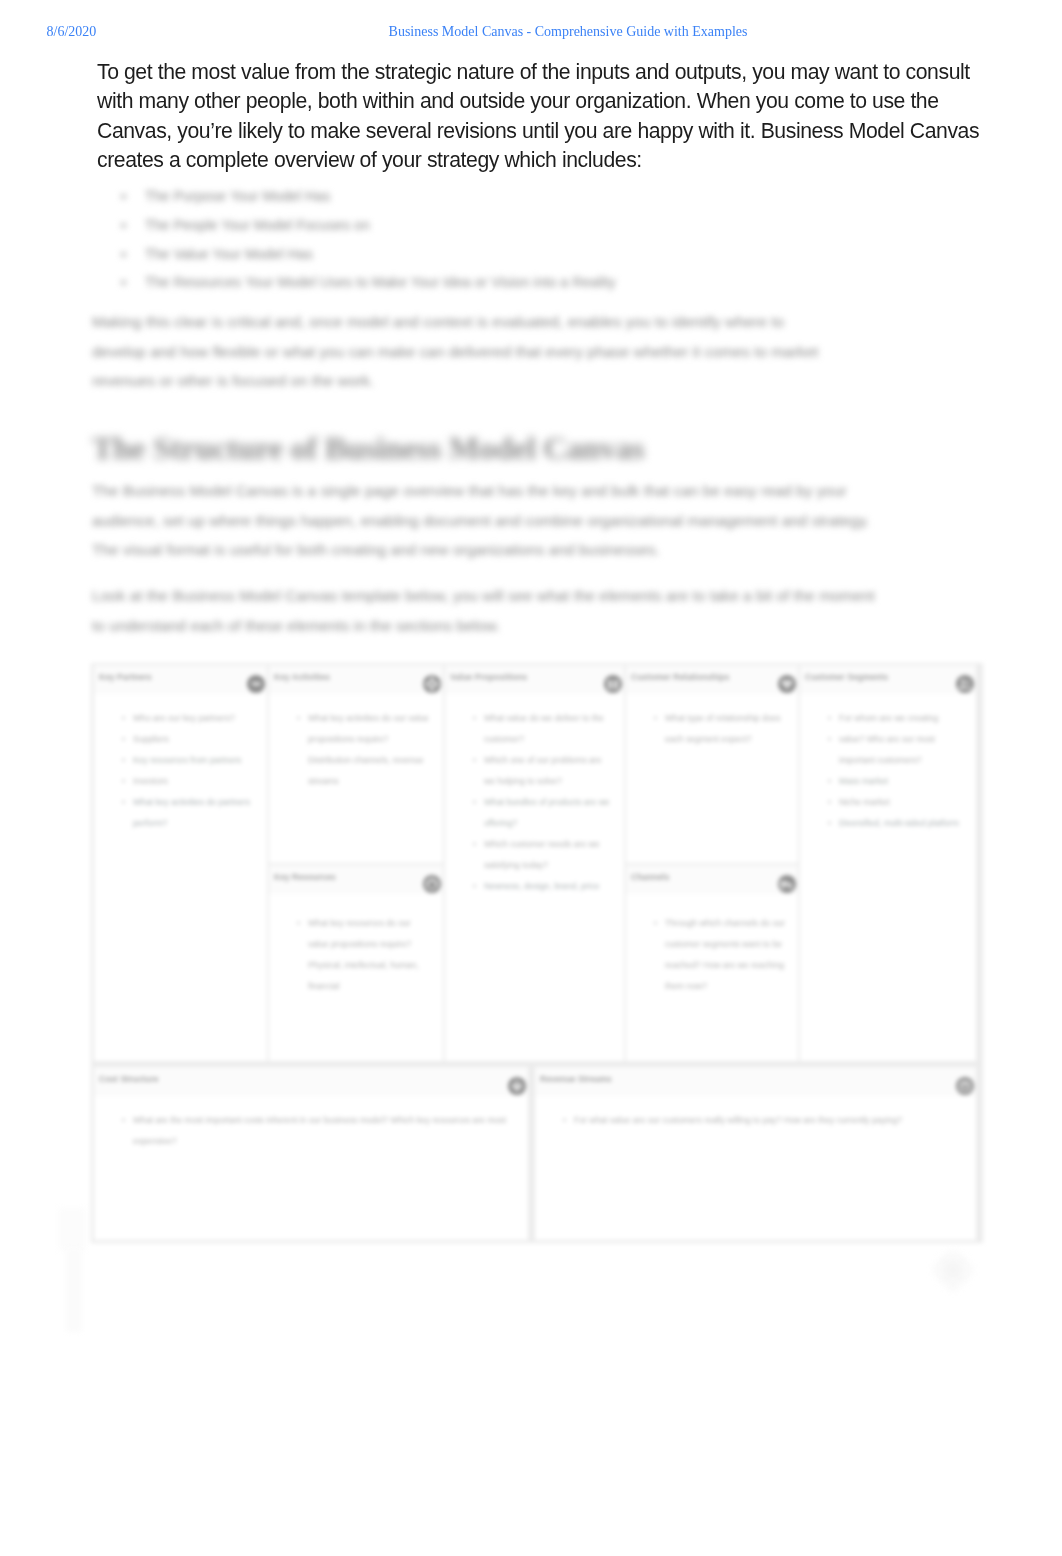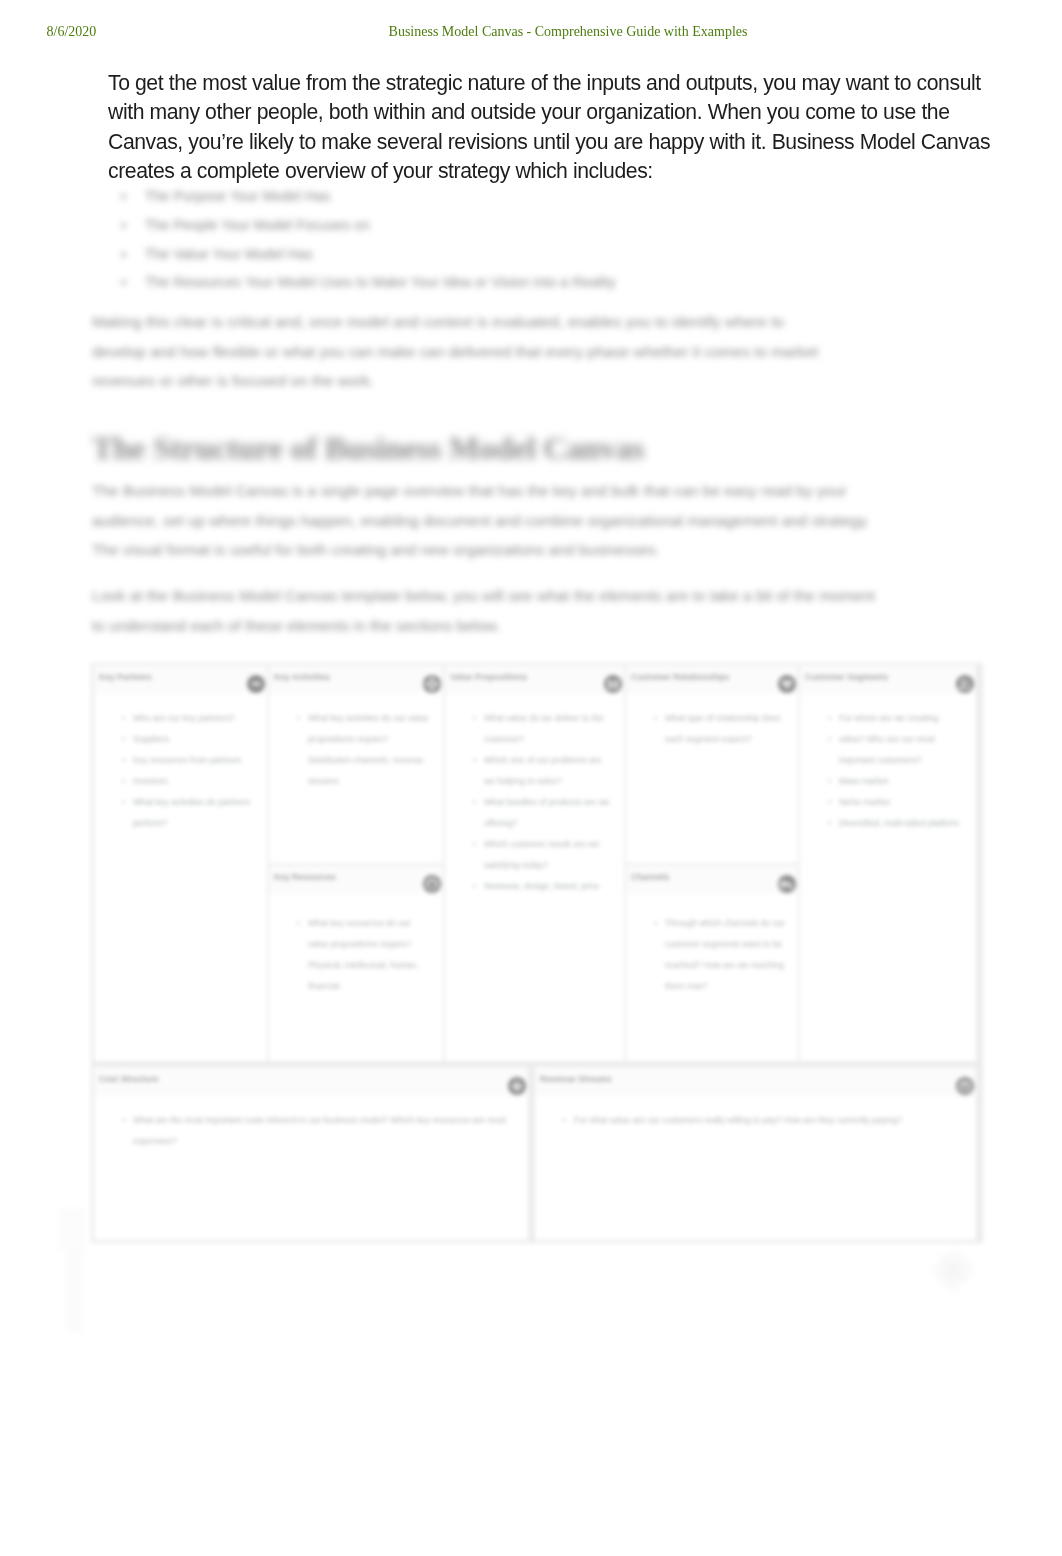--- a/index.html
+++ b/index.html
@@ -8,30 +8,30 @@
     width:1062px; height:1556px;
     background:#ffffff;
     font-family:"Liberation Sans", sans-serif;
     overflow:hidden;
     position:relative;
   }
   .page { position:absolute; left:0; top:0; width:1062px; height:1556px; background:#fff; }
 
   
   .print-header { position:absolute; top:23px; left:0; width:1062px; height:20px;
-     font-family:"Liberation Serif", serif; font-size:14px; color:#4d7c0f; line-height:18px; }
+     font-family:"Liberation Serif", serif; font-size:14px; color:#3b82f6; line-height:18px; }
   .ph-date  { position:absolute; left:46.5px; top:0; }
   .ph-title { position:absolute; left:0; width:1136px; text-align:center; top:0; }
 
   
   p.body {
     position:absolute; left:92px; width:888px;
     font-family:"Liberation Sans", sans-serif;
     font-size:21.2px; line-height:29.6px; color:#1d1d1d;
-    letter-spacing:-0.42px; margin:16px;
+    letter-spacing:-0.42px; margin:5px;
   }
   #intro-para { top:51.5px; }
   .blur-b { filter: blur(3.4px); }
   .blur-h { filter: blur(4.2px); }
 
   ul.bullets { position:absolute; left:92px; top:182px; width:884px; margin:0; padding:0; list-style:none; }
   ul.bullets li { position:relative; font-size:14.2px; line-height:28.8px; color:#8d8d8d; padding-left:53px;
     white-space:nowrap; }
   ul.bullets li::before { content:""; position:absolute; left:29px; top:12px; width:5px; height:5px;
     background:#b5b5b5; border-radius:50%; }

